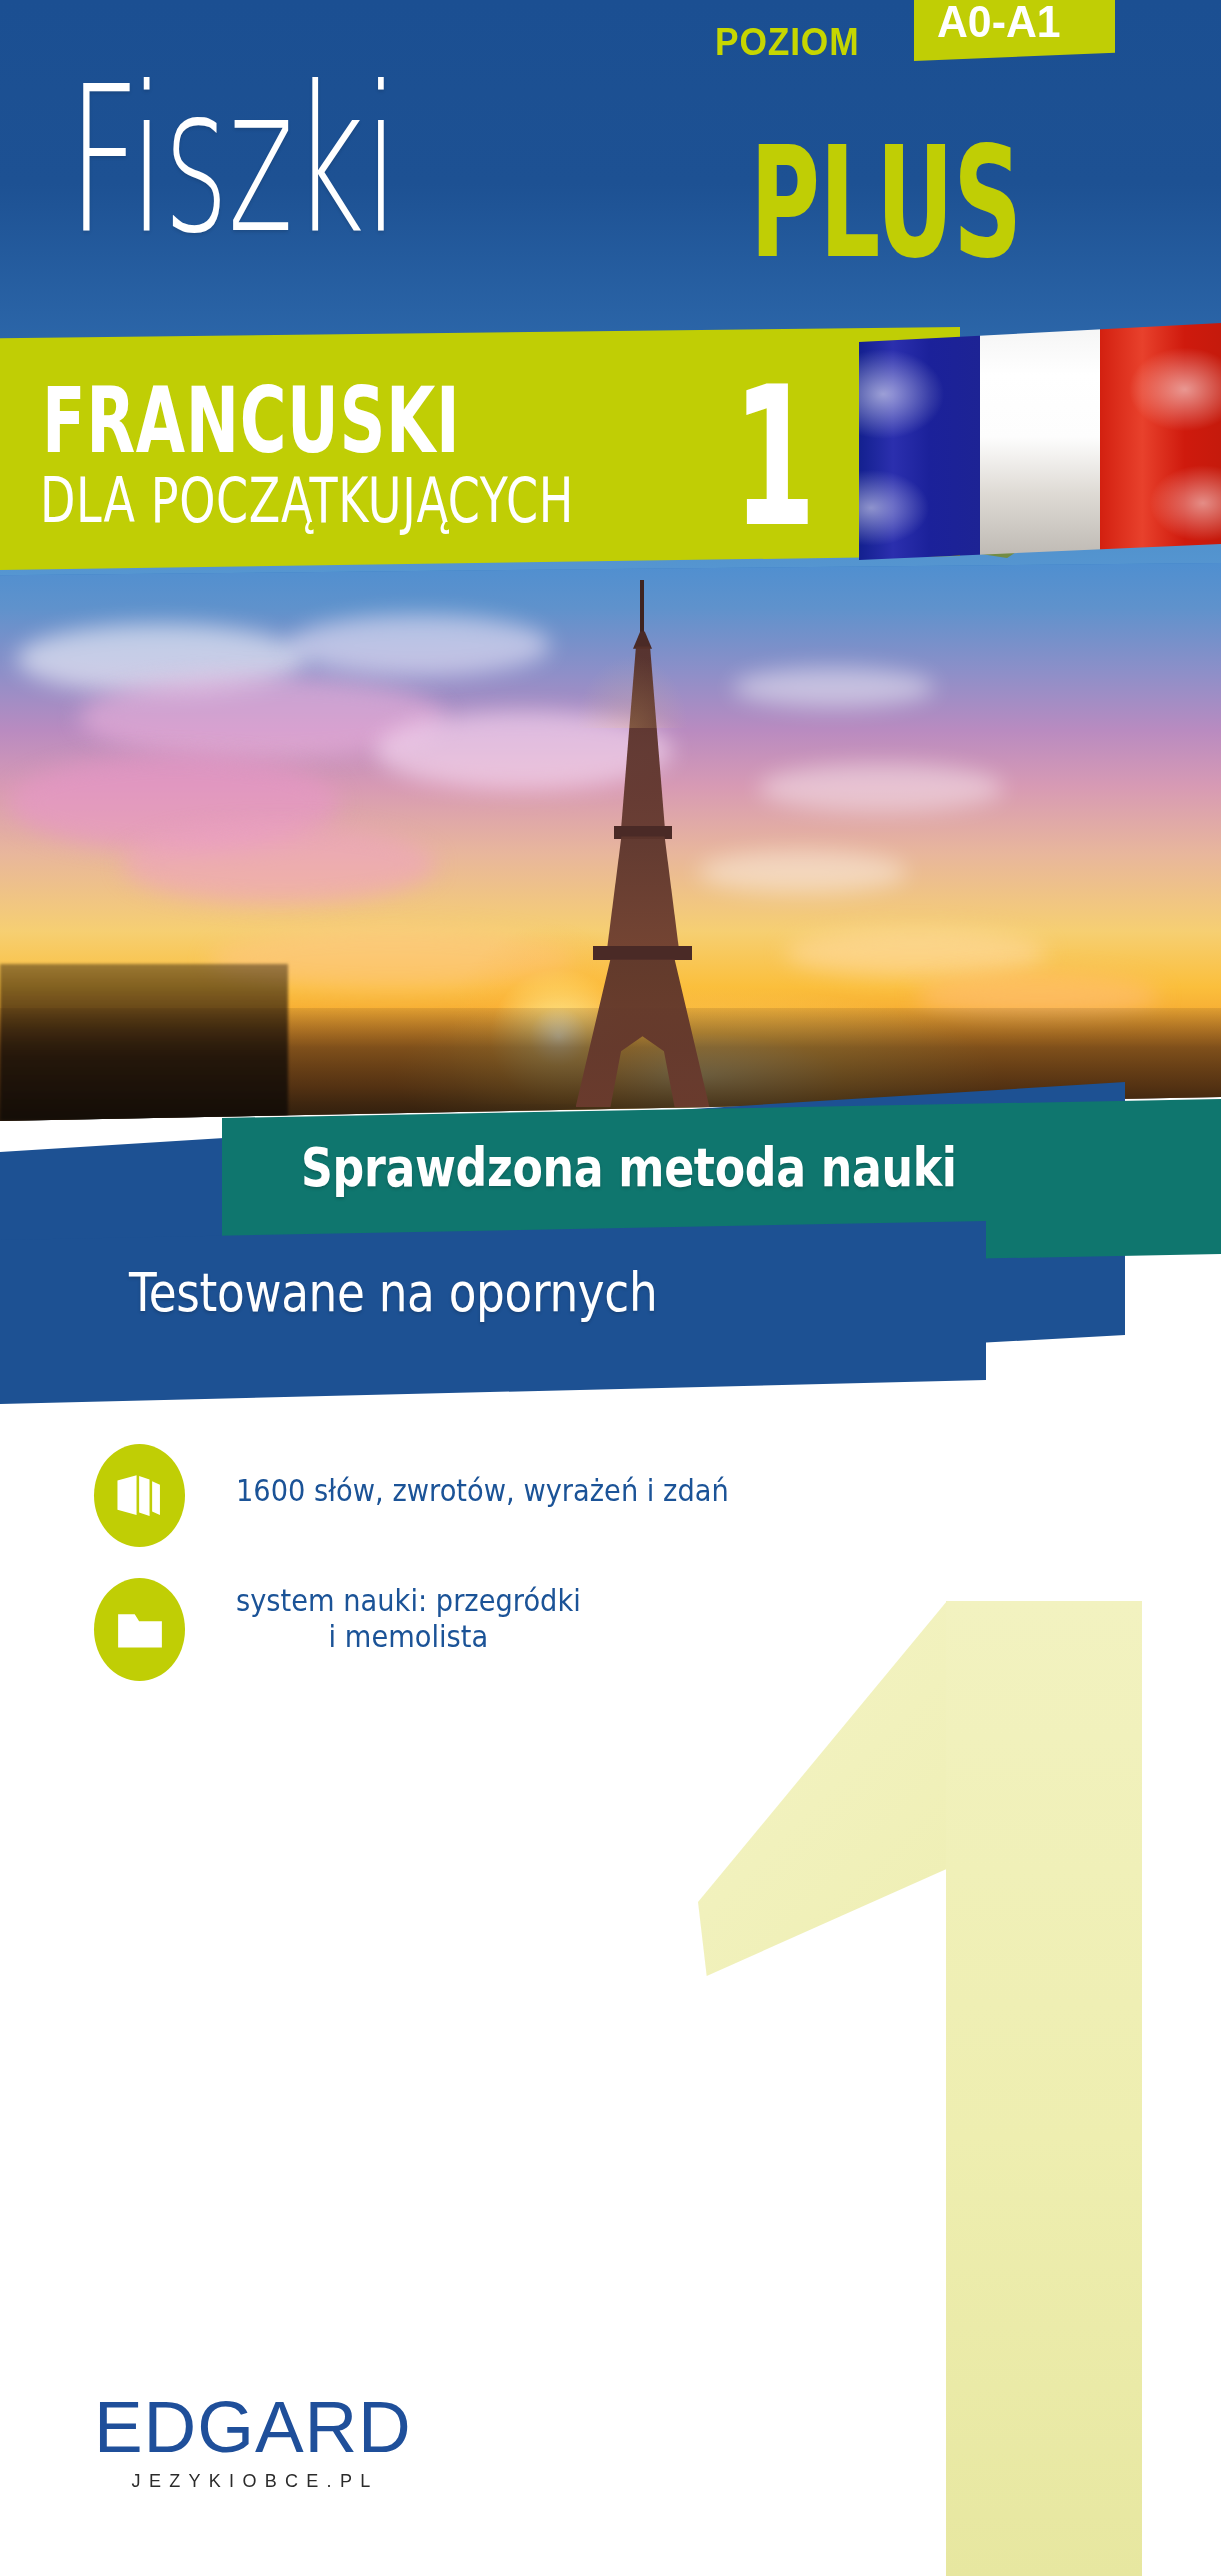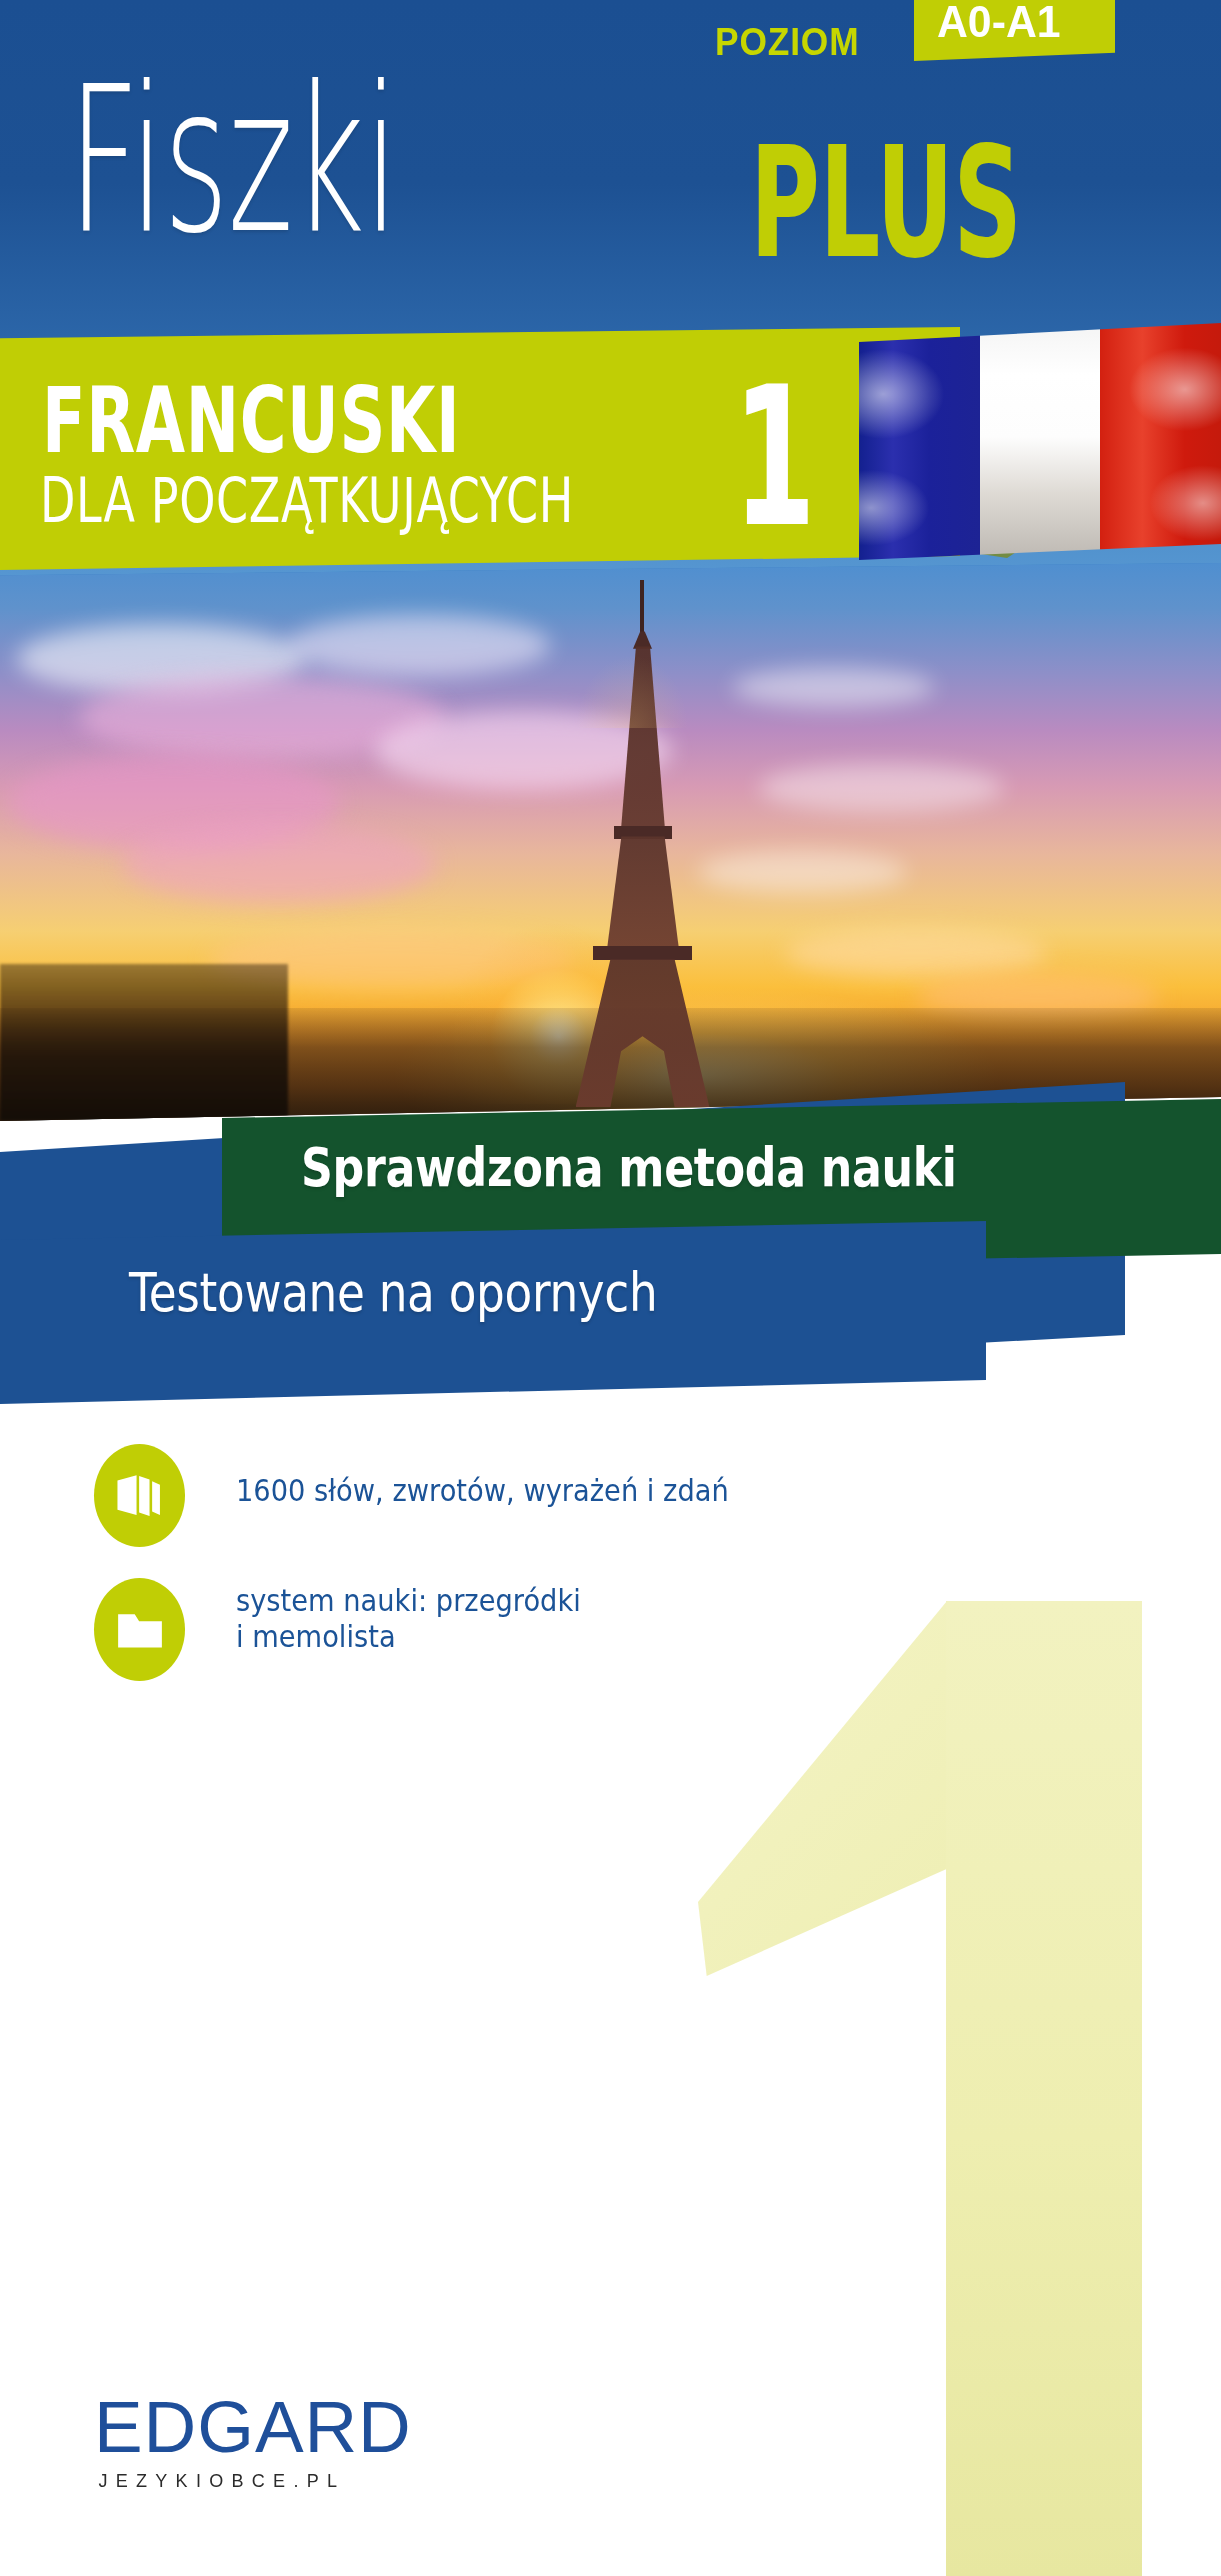--- a/index.html
+++ b/index.html
@@ -1,21 +1,21 @@
 <!DOCTYPE html>
 <html style="font-size:14px"><head>
 <meta charset="utf-8">
 <title>Fiszki PLUS Francuski</title>
 <style>
   html,body{margin:0;padding:0;background:#fff;}
   body{
     font-family:"Liberation Sans", sans-serif;
     width:1221px; height:2576px; overflow:hidden; position:relative;
   }
-  .cover{position:relative;width:1221px;height:2576px;background:#ffffff;overflow:hidden;}
+  .cover{position:relative;width:1221px;height:2576px;background:#ffffff;overflow:hidden;text-align:center;}
 
   
   .header-blue{
     position:absolute;left:0;top:0;width:1221px;height:611px;
     background:linear-gradient(180deg,#1b4f92 0%,#1d5193 30%,#2f6bae 62%,#4e8fcb 85%,#5b9bd5 100%);
     z-index:1;
   }
 
   
   .poziom-row{position:absolute;left:0;top:7px;width:1221px;height:70px;z-index:6;}
@@ -178,21 +178,21 @@
 
   
   .blue-wedge{
     position:absolute;left:0;top:1082px;width:1125px;height:314px;z-index:3;
     background:#1d5193;
     clip-path:polygon(0 70px, 1125px 0px, 1125px 253px, 0 314px);
   }
   
   .banner-light{
     position:absolute;left:222px;top:1099px;width:999px;height:174px;z-index:5;
-    background:#14532d;
+    background:#0f766e;
     clip-path:polygon(0 19px, 999px 0px, 999px 155px, 0 174px);
   }
   .banner-light .txt{
     position:absolute;left:79px;top:42px;color:#ffffff;
     font-size:54px;font-weight:bold;line-height:1;
     font-family:"DejaVu Sans", sans-serif;
     transform:scaleX(.82);transform-origin:left top;
     letter-spacing:-0.4px;
     text-shadow:0 1.7px 3.5px rgba(0,0,0,.18);
   }

